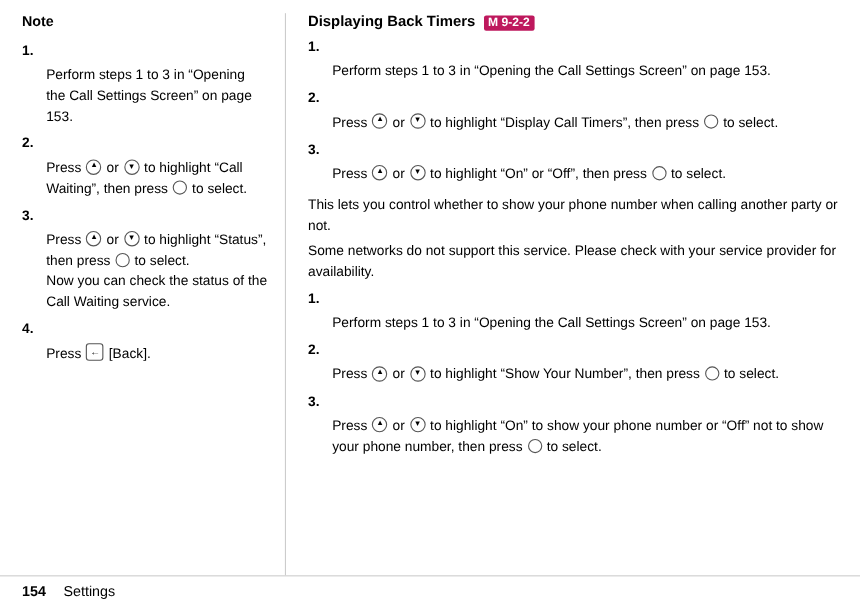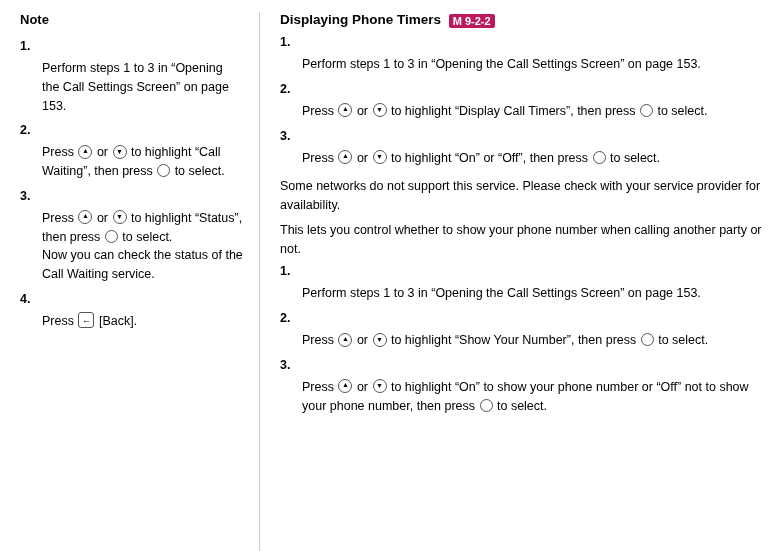--- a/index.html
+++ b/index.html
@@ -187,21 +187,21 @@
           <span class="step-content">Press <span class="back-icon">←</span> [Back].</span>
         </li>
 
       </ol>
     </div>
 
     <div class="right-column">
 
       <div style="margin-bottom: 10px;">
         <div style="margin-bottom: 6px;">
-          <span class="section-heading-bold">Displaying Phone Timers</span>
+          <span class="section-heading-bold">Displaying Back Timers</span>
           <span class="menu-label">M 9-2-2</span>
         </div>
         <ol class="step-list">
 
           <li class="step-item">
             <span class="step-number">1.</span>
             <span class="step-content">Perform steps 1 to 3 in “Opening the Call Settings Screen” on page 153.</span>
           </li>
 
           <li class="step-item">
@@ -211,22 +211,22 @@
 
           <li class="step-item">
             <span class="step-number">3.</span>
             <span class="step-content">Press <span class="inline-icon arrow-up"></span> or <span class="inline-icon arrow-down"></span> to highlight “On” or “Off”, then press <span class="circle-btn"></span> to select.</span>
           </li>
 
         </ol>
       </div>
 
       <div>
+        <p style="font-size: 12.5px; margin-bottom: 4px; line-height: 1.5;">This lets you control whether to show your phone number when calling another party or not.</p>
         <p style="font-size: 12.5px; margin-bottom: 6px; line-height: 1.5;">Some networks do not support this service. Please check with your service provider for availability.</p>
-        <p style="font-size: 12.5px; margin-bottom: 4px; line-height: 1.5;">This lets you control whether to show your phone number when calling another party or not.</p>
 
         <ol class="step-list">
 
           <li class="step-item">
             <span class="step-number">1.</span>
             <span class="step-content">Perform steps 1 to 3 in “Opening the Call Settings Screen” on page 153.</span>
           </li>
 
           <li class="step-item">
             <span class="step-number">2.</span>
@@ -237,13 +237,17 @@
             <span class="step-number">3.</span>
             <span class="step-content">Press <span class="inline-icon arrow-up"></span> or <span class="inline-icon arrow-down"></span> to highlight “On” to show your phone number or “Off” not to show your phone number, then press <span class="circle-btn"></span> to select.</span>
           </li>
 
         </ol>
       </div>
 
     </div>
   </div>
 
+  <div class="footer">
+    <span class="footer-page">154</span>
+    <span class="footer-label">Settings</span>
+  </div>
 </div>
 
 </body></html>

